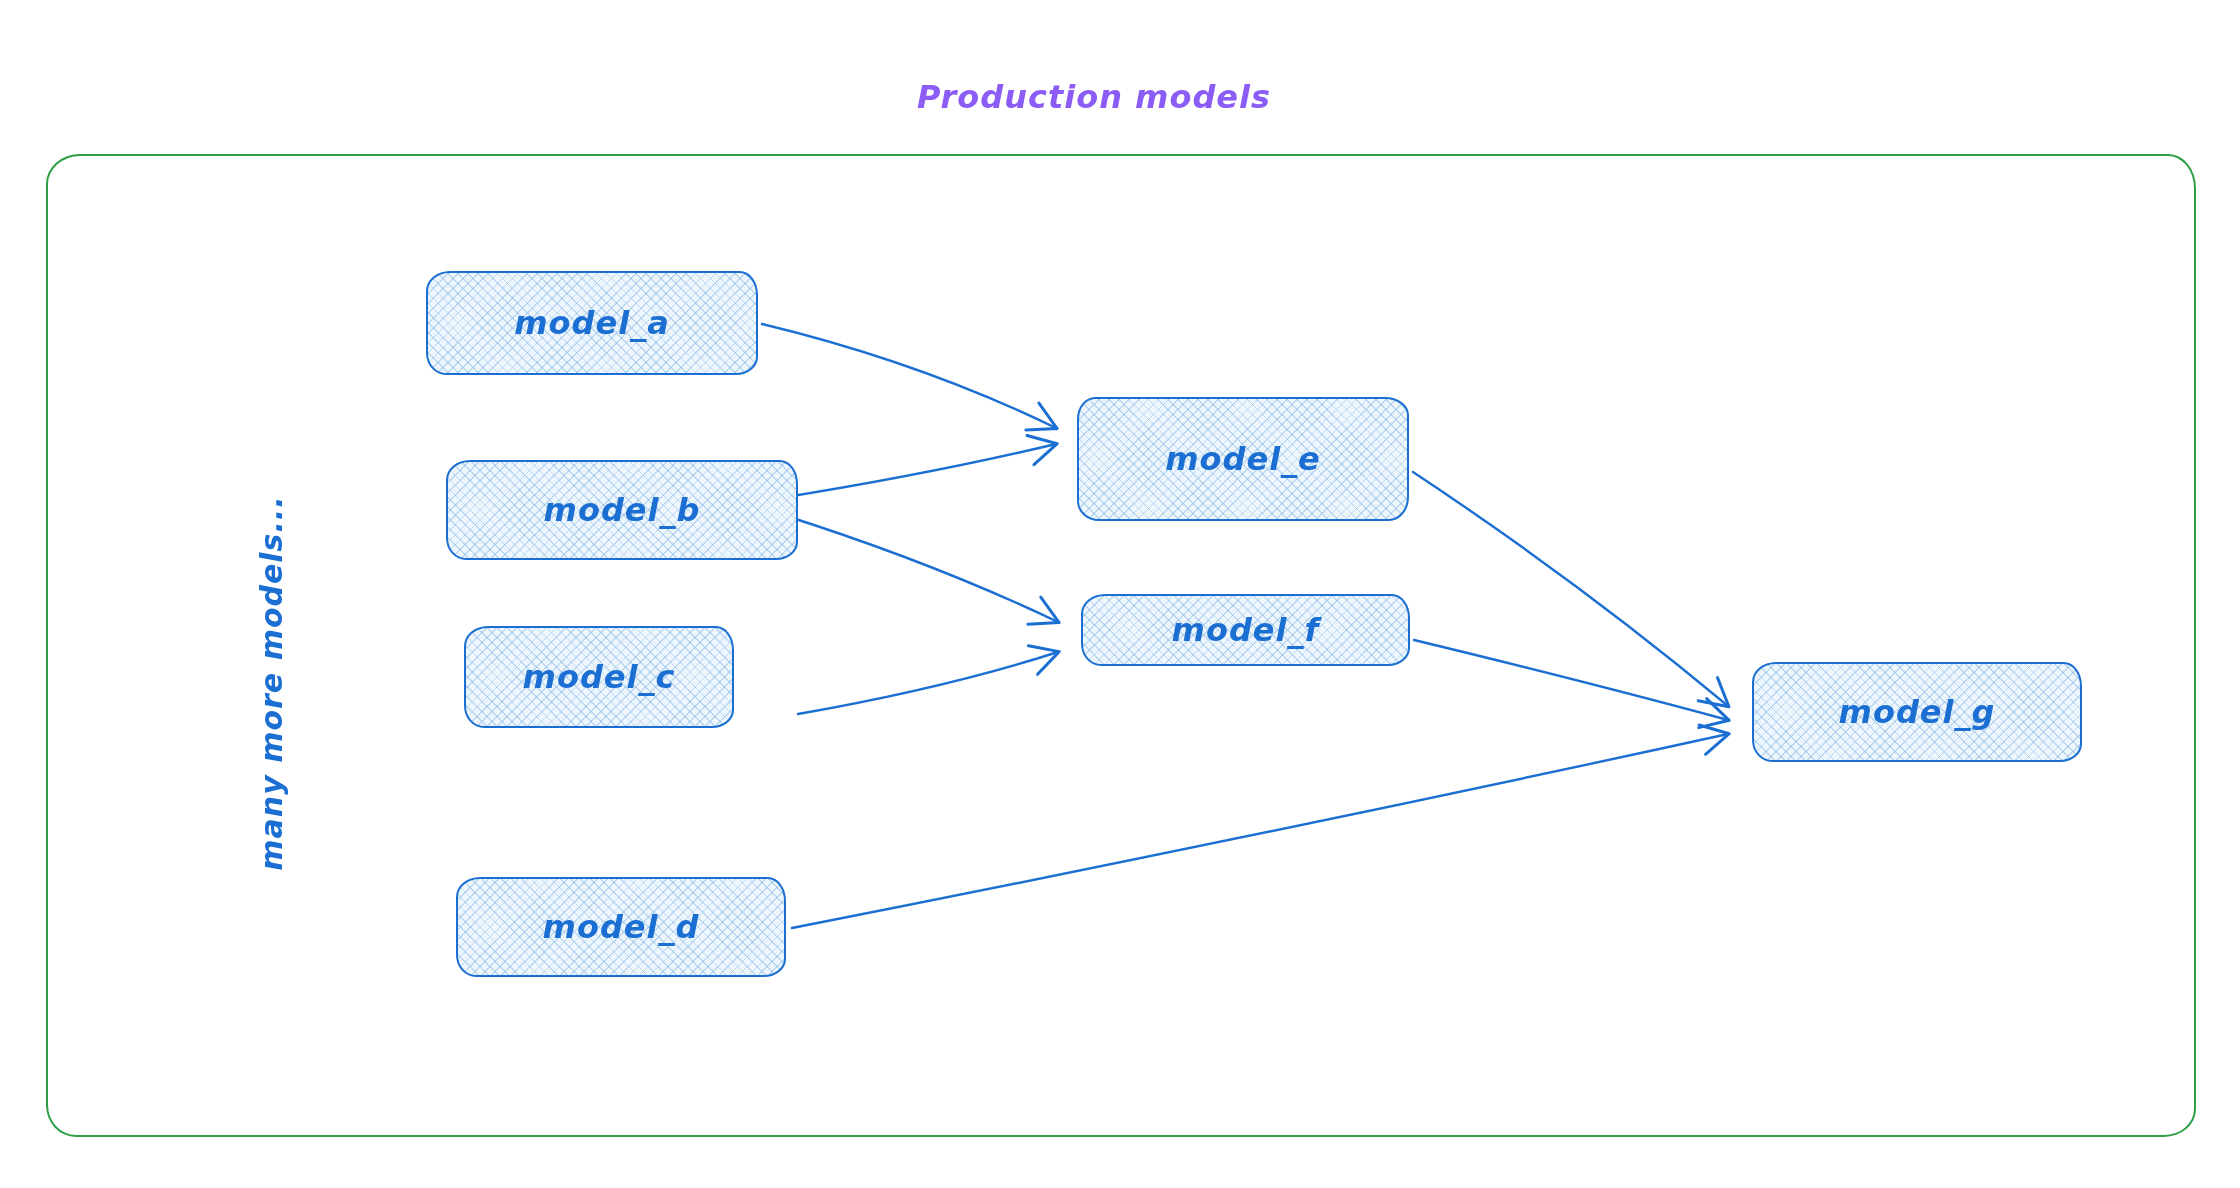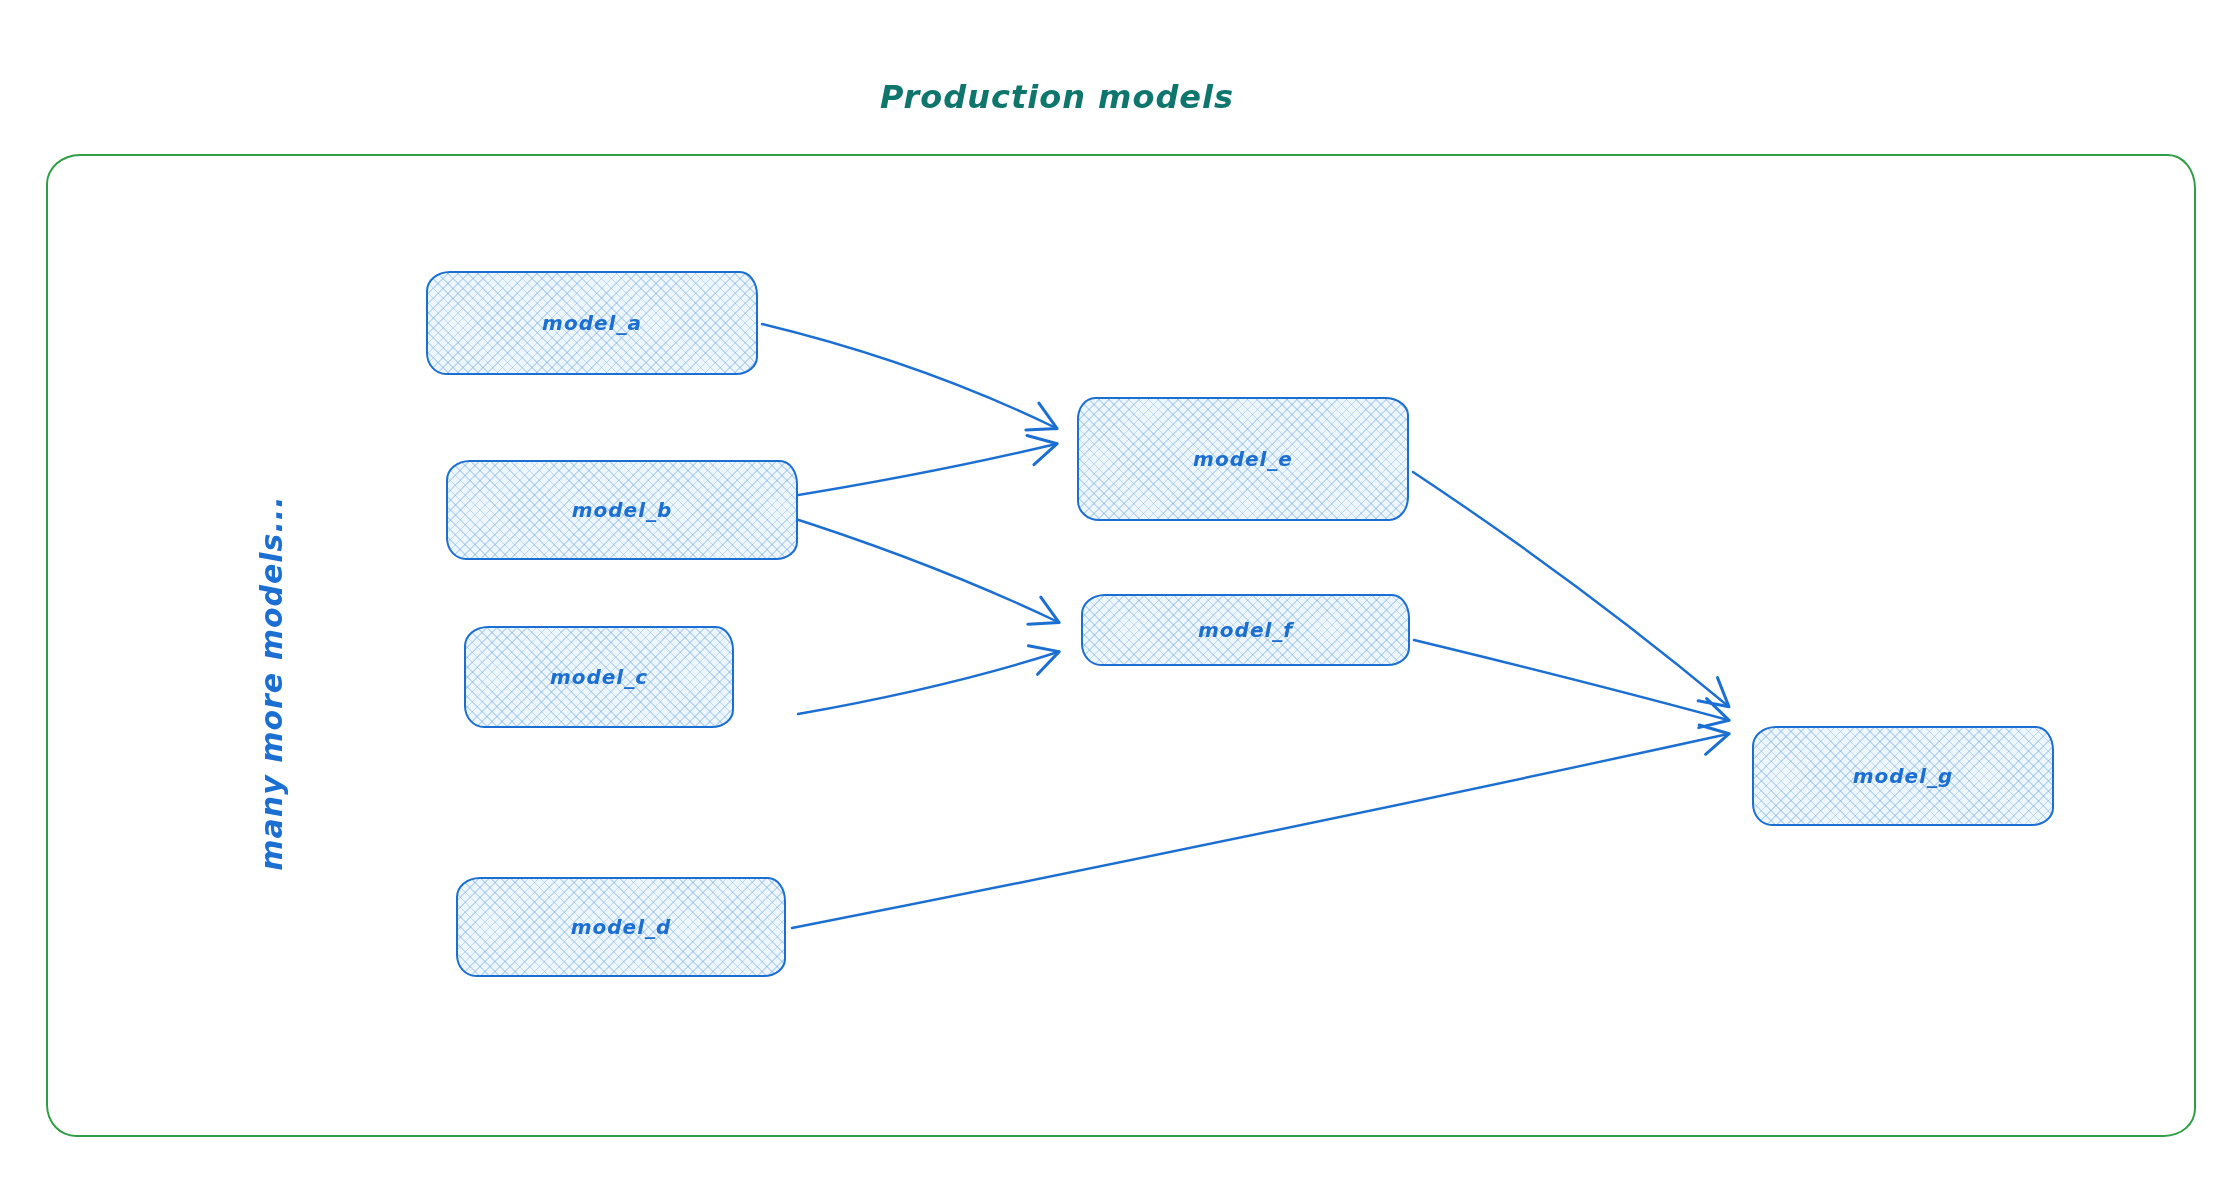--- a/index.html
+++ b/index.html
@@ -10,24 +10,24 @@
   .stage {
     position: relative;
     width: 2240px;
     height: 1188px;
     background: #ffffff;
     overflow: hidden;
     font-family: "DejaVu Sans", sans-serif;
   }
   .diagram-title {
     position: absolute;
-    left: 1057px;
+    left: 1094px;
     top: 78px;
     transform: translateX(-50%);
-    color: #0f766e;
+    color: #8b5cf6;
     font-size: 32px;
     font-style: italic;
     font-weight: 600;
     letter-spacing: 1px;
     white-space: nowrap;
   }
   .container-frame {
     position: absolute;
     left: 46px;
     top: 154px;
@@ -58,32 +58,32 @@
     border: 2.5px solid #1c6fd2;
     border-radius: 24px 18px 22px 20px / 20px 24px 18px 22px;
     background-color: #eef6fd;
     background-image:
       repeating-linear-gradient(45deg,  rgba(111,168,222,0.38) 0 1.2px, transparent 1.2px 7px),
       repeating-linear-gradient(135deg, rgba(111,168,222,0.38) 0 1.2px, transparent 1.2px 7px);
     display: flex;
     align-items: center;
     justify-content: center;
     color: #1c6fd2;
-    font-size: 20px;
+    font-size: 32px;
     font-style: italic;
     font-weight: 600;
     letter-spacing: 1px;
   }
   .node-model_a { left: 426px;  top: 271px; width: 332px; height: 104px; }
   .node-model_b { left: 446px;  top: 460px; width: 352px; height: 100px; }
   .node-model_c { left: 464px;  top: 626px; width: 270px; height: 102px; }
   .node-model_d { left: 456px;  top: 877px; width: 330px; height: 100px; }
   .node-model_e { left: 1077px; top: 397px; width: 332px; height: 124px;  border-radius: 18px 24px 20px 22px / 22px 18px 24px 20px; }
   .node-model_f { left: 1081px; top: 594px; width: 329px; height: 72px; }
-  .node-model_g { left: 1752px; top: 726px; width: 302px; height: 100px; }
+  .node-model_g { left: 1752px; top: 662px; width: 330px; height: 100px; }
   .edges-layer {
     position: absolute;
     left: 0; top: 0;
     width: 2240px;
     height: 1188px;
     pointer-events: none;
   }
   .edges-layer path.edge {
     stroke: #1c6fd2;
     stroke-width: 2.4;

